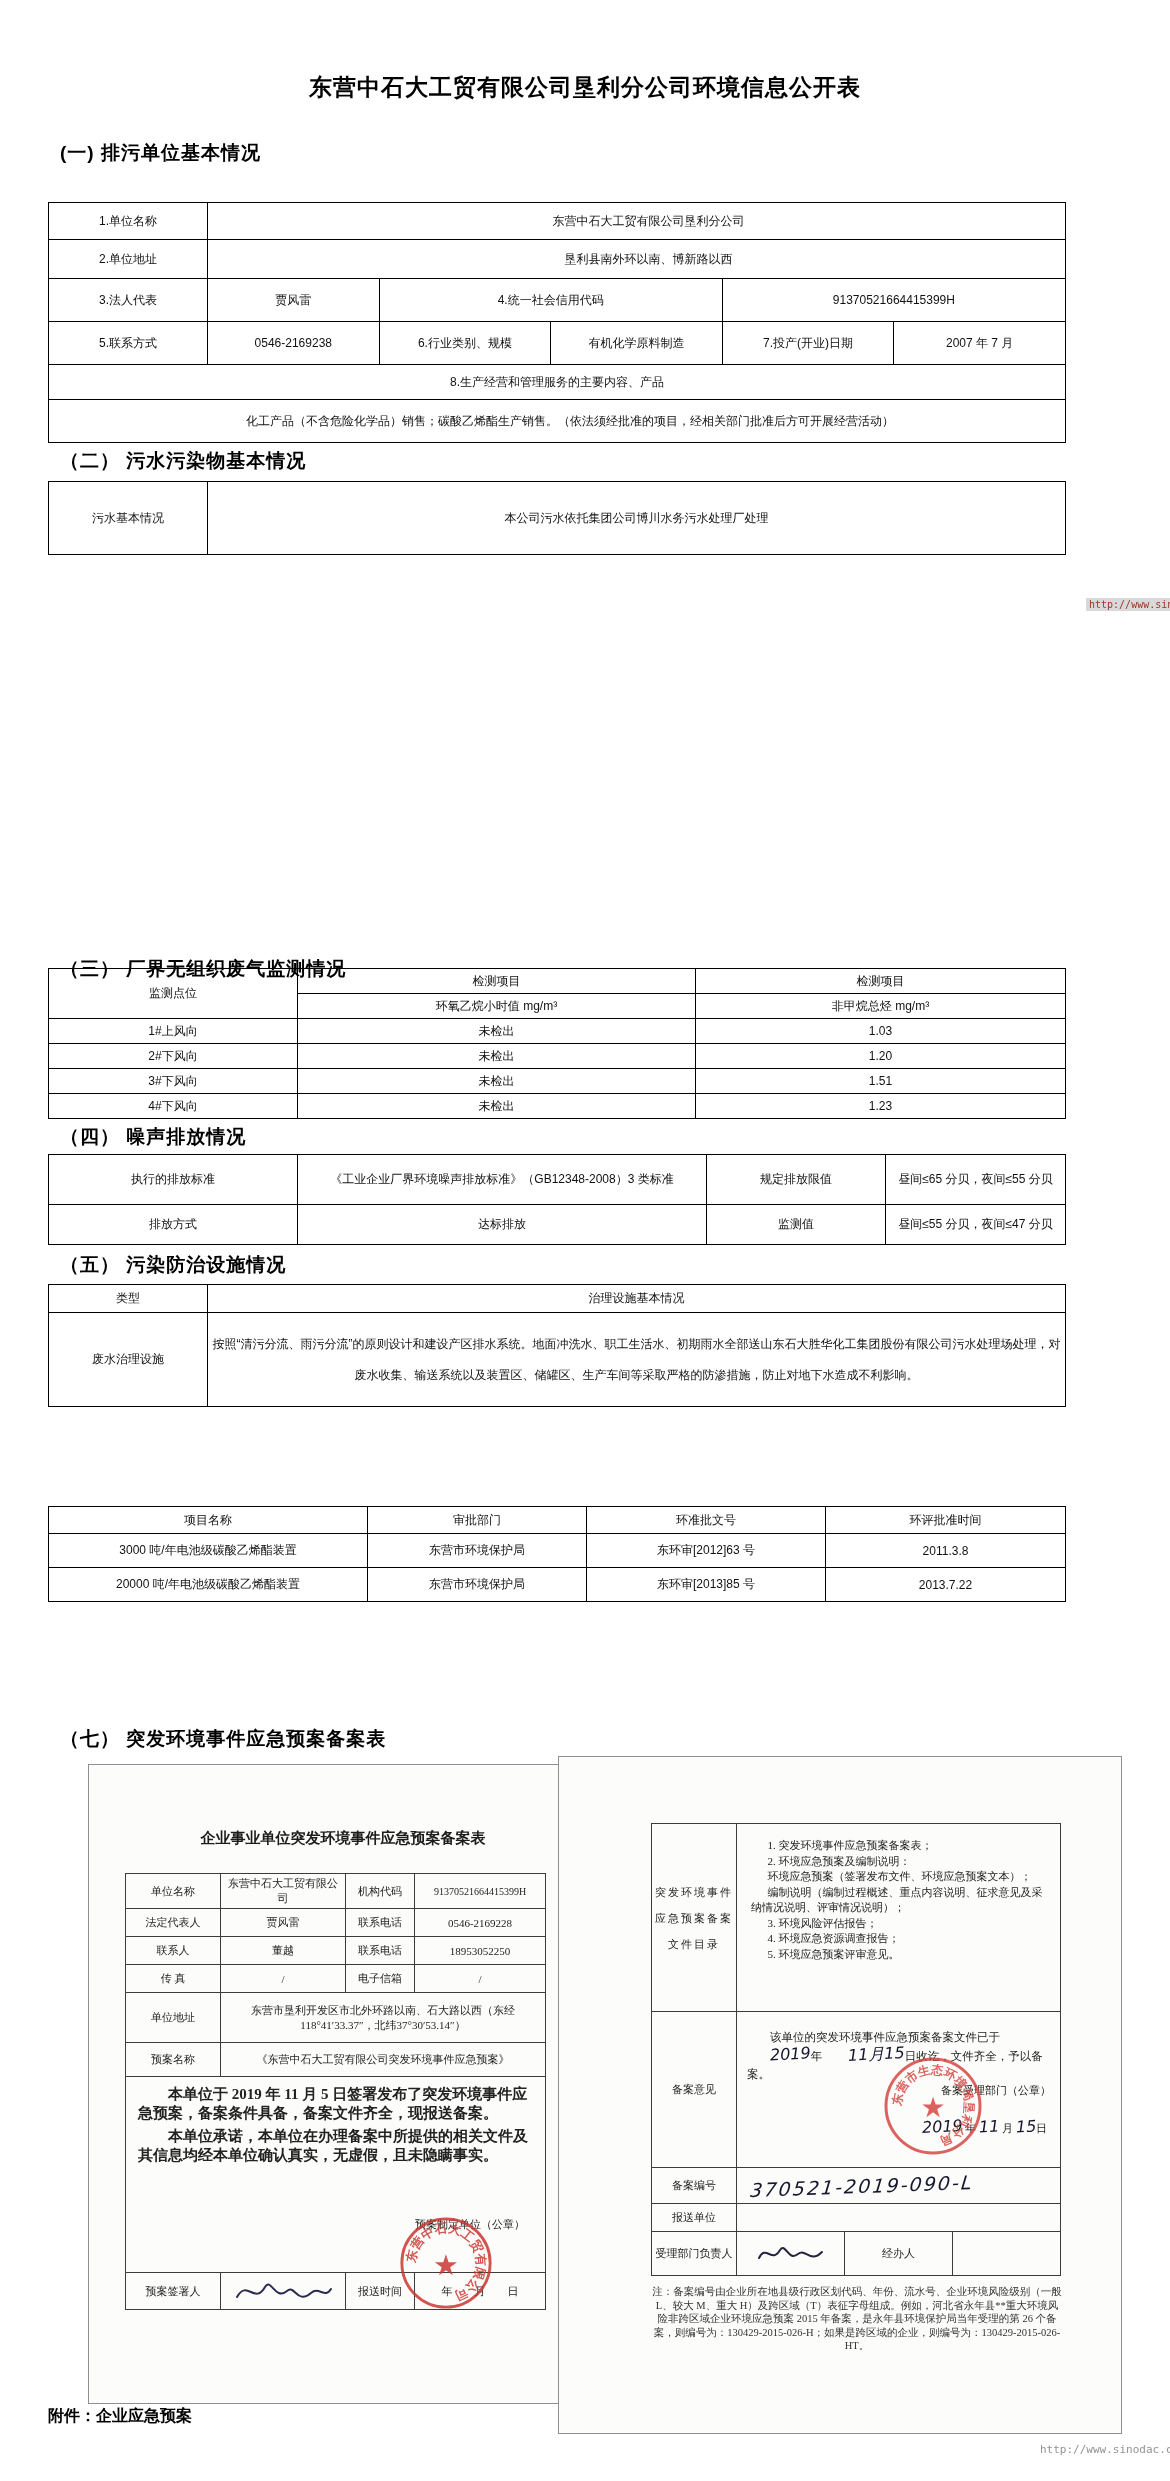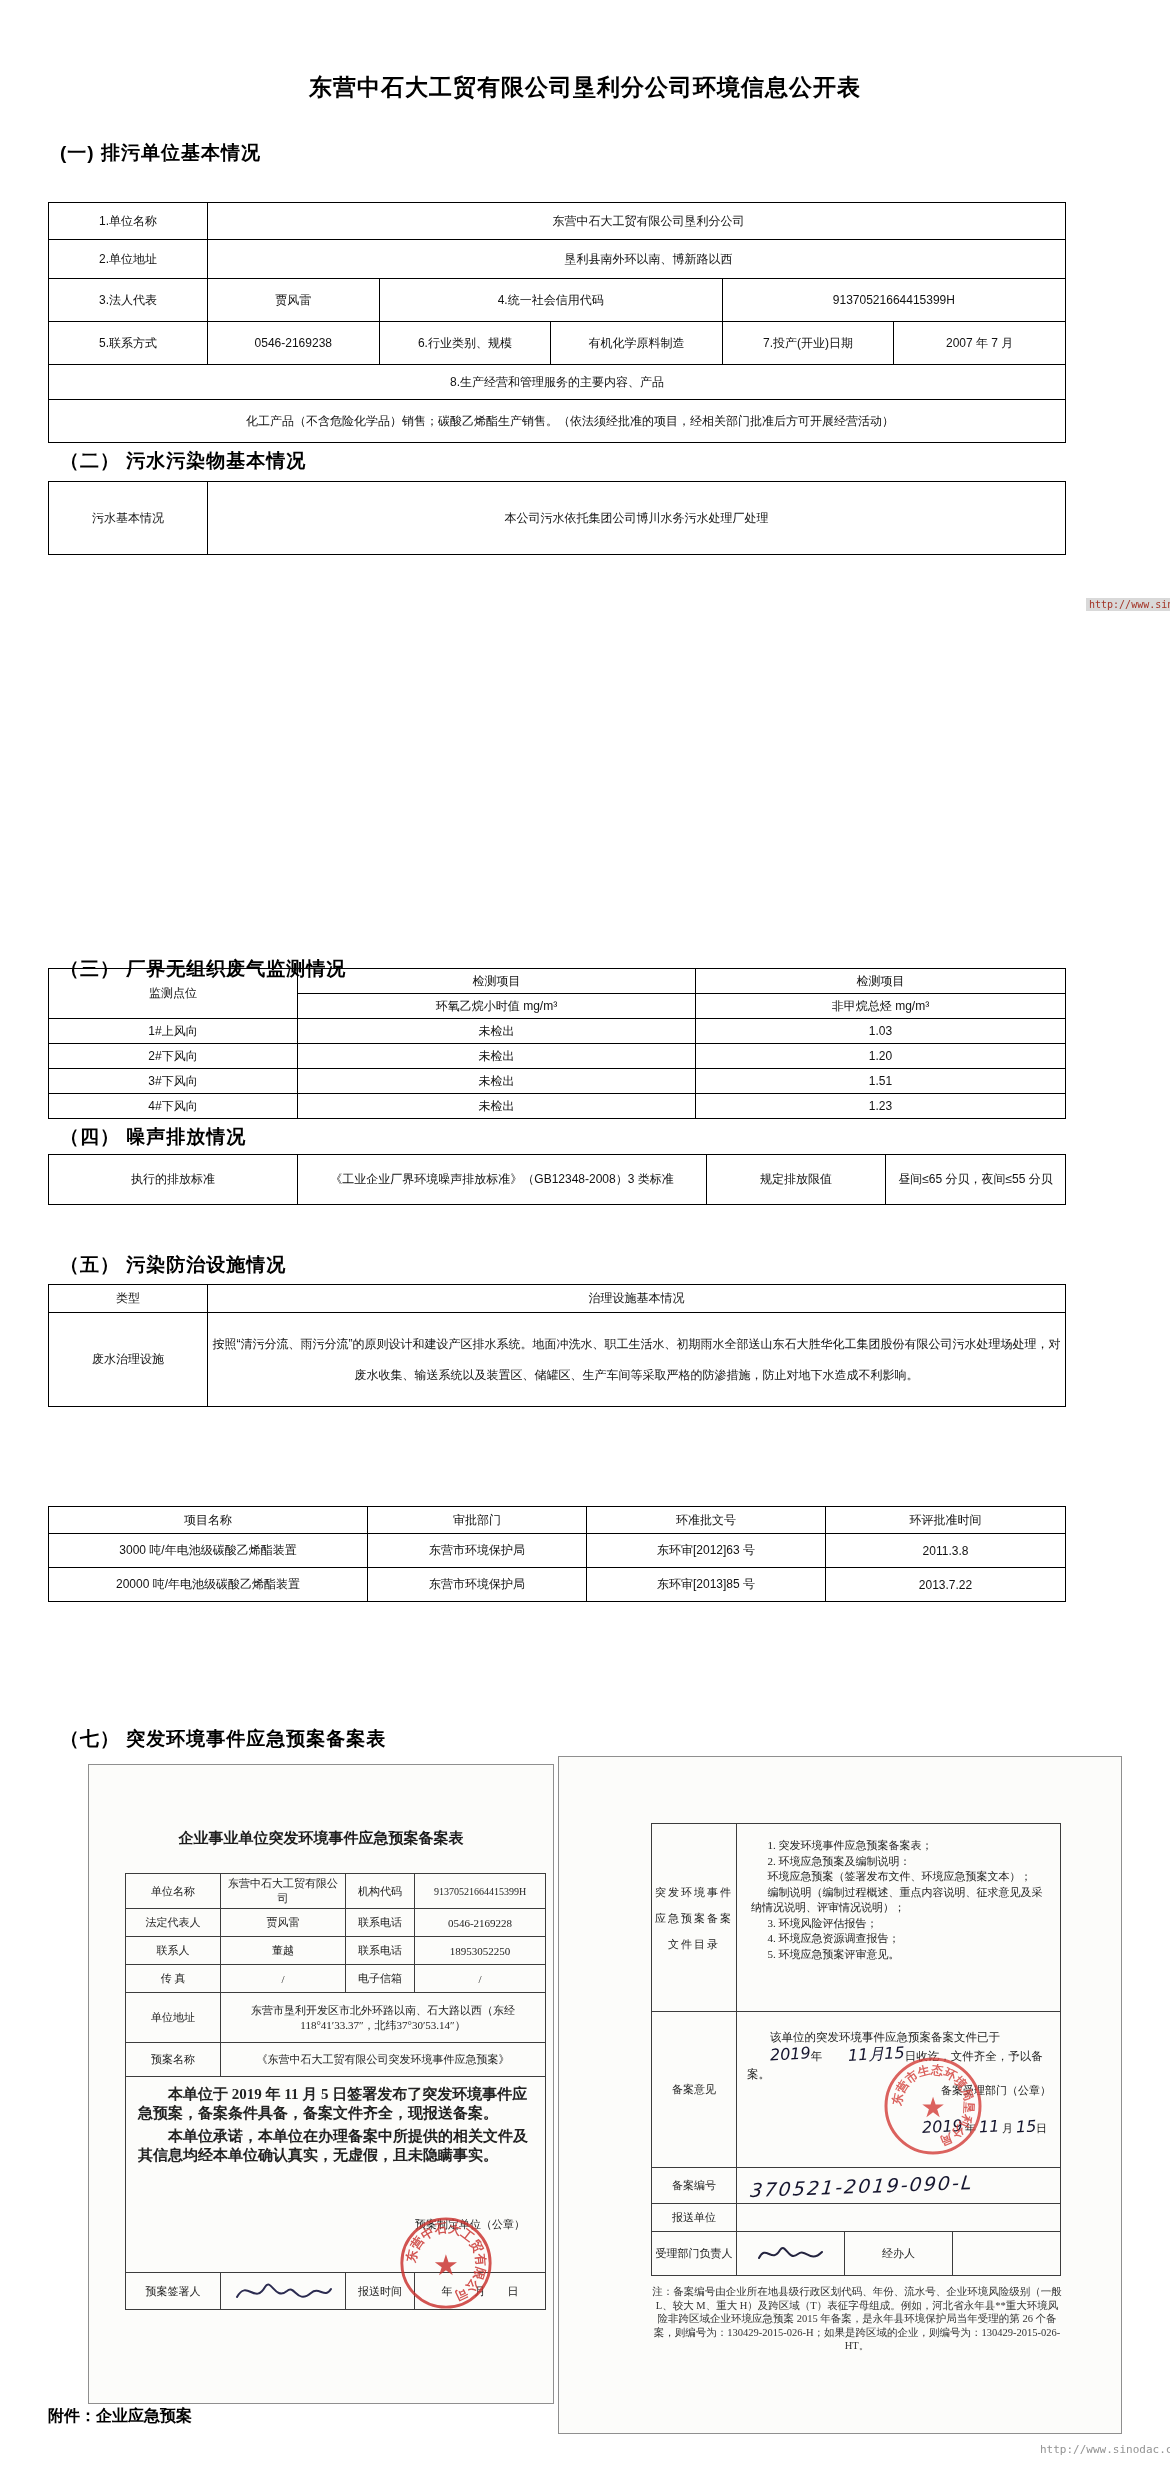--- a/index.html
+++ b/index.html
@@ -10,21 +10,21 @@
   .sec-h{position:absolute;left:60px;font-size:19px;font-weight:bold;letter-spacing:1px;}
   table.t{position:absolute;left:48px;width:1018px;border-collapse:collapse;table-layout:fixed;}
   table.t td{border:1px solid #000;font-size:12px;text-align:center;vertical-align:middle;
              padding:2px 4px;overflow:hidden;color:#111;}
   td.al{text-align:left;padding-left:10px;}
   td.top{vertical-align:top;text-align:left;padding-top:6px;}
   td.just{text-align:left;padding:4px 10px;line-height:31px;}
   
   .scan{position:absolute;background:#fcfcfa;border:1px solid #8f8f8f;
         font-family:"Liberation Serif",serif;color:#222;}
-  .scan-l{left:88px;top:1764px;width:464px;height:638px;}
+  .scan-l{left:88px;top:1764px;width:464px;height:638px;padding-left:44px;}
   .scan-r{left:558px;top:1756px;width:562px;height:676px;}
   .scan-title{position:absolute;top:64px;left:0;width:100%;text-align:center;
               font-size:15px;font-weight:bold;color:#1c1c1c;}
   table.st{position:absolute;border-collapse:collapse;table-layout:fixed;
            font-family:"Liberation Serif",serif;}
   table.st td{border:1px solid #3c3c3c;font-size:11px;padding:2px 3px;text-align:center;
               vertical-align:middle;color:#222;}
   .stmt{text-align:left!important;vertical-align:top!important;padding:8px 12px!important;position:relative;}
   .stmt p{margin:0 0 4px 0;text-indent:2em;font-size:15px;line-height:19px;font-weight:bold;}
   .seal-label{ text-align:right;margin:52px 8px 0 0;font-size:11px;}
@@ -135,20 +135,26 @@
 
   <div class="sec-h" style="top:1124px;">（四） 噪声排放情况</div>
   <table class="t" style="top:1154px;">
     <tbody>
         <tr style="height:50px">
       <td style="width:240px">执行的排放标准</td>
       <td style="width:400px">《工业企业厂界环境噪声排放标准》（GB12348-2008）3 类标准</td>
       <td style="width:170px">规定排放限值</td>
       <td>昼间≤65 分贝，夜间≤55 分贝</td>
     </tr>
+    <tr style="height:40px">
+      <td>排放方式</td>
+      <td>达标排放</td>
+      <td>监测值</td>
+      <td>昼间≤55 分贝，夜间≤47 分贝</td>
+    </tr>
   </tbody>
     </table>
 
   <div class="sec-h" style="top:1252px;">（五） 污染防治设施情况</div>
   <table class="t" style="top:1284px;">
     <tbody>
         <tr style="height:28px">
       <td style="width:150px">类型</td>
       <td>治理设施基本情况</td>
     </tr>

